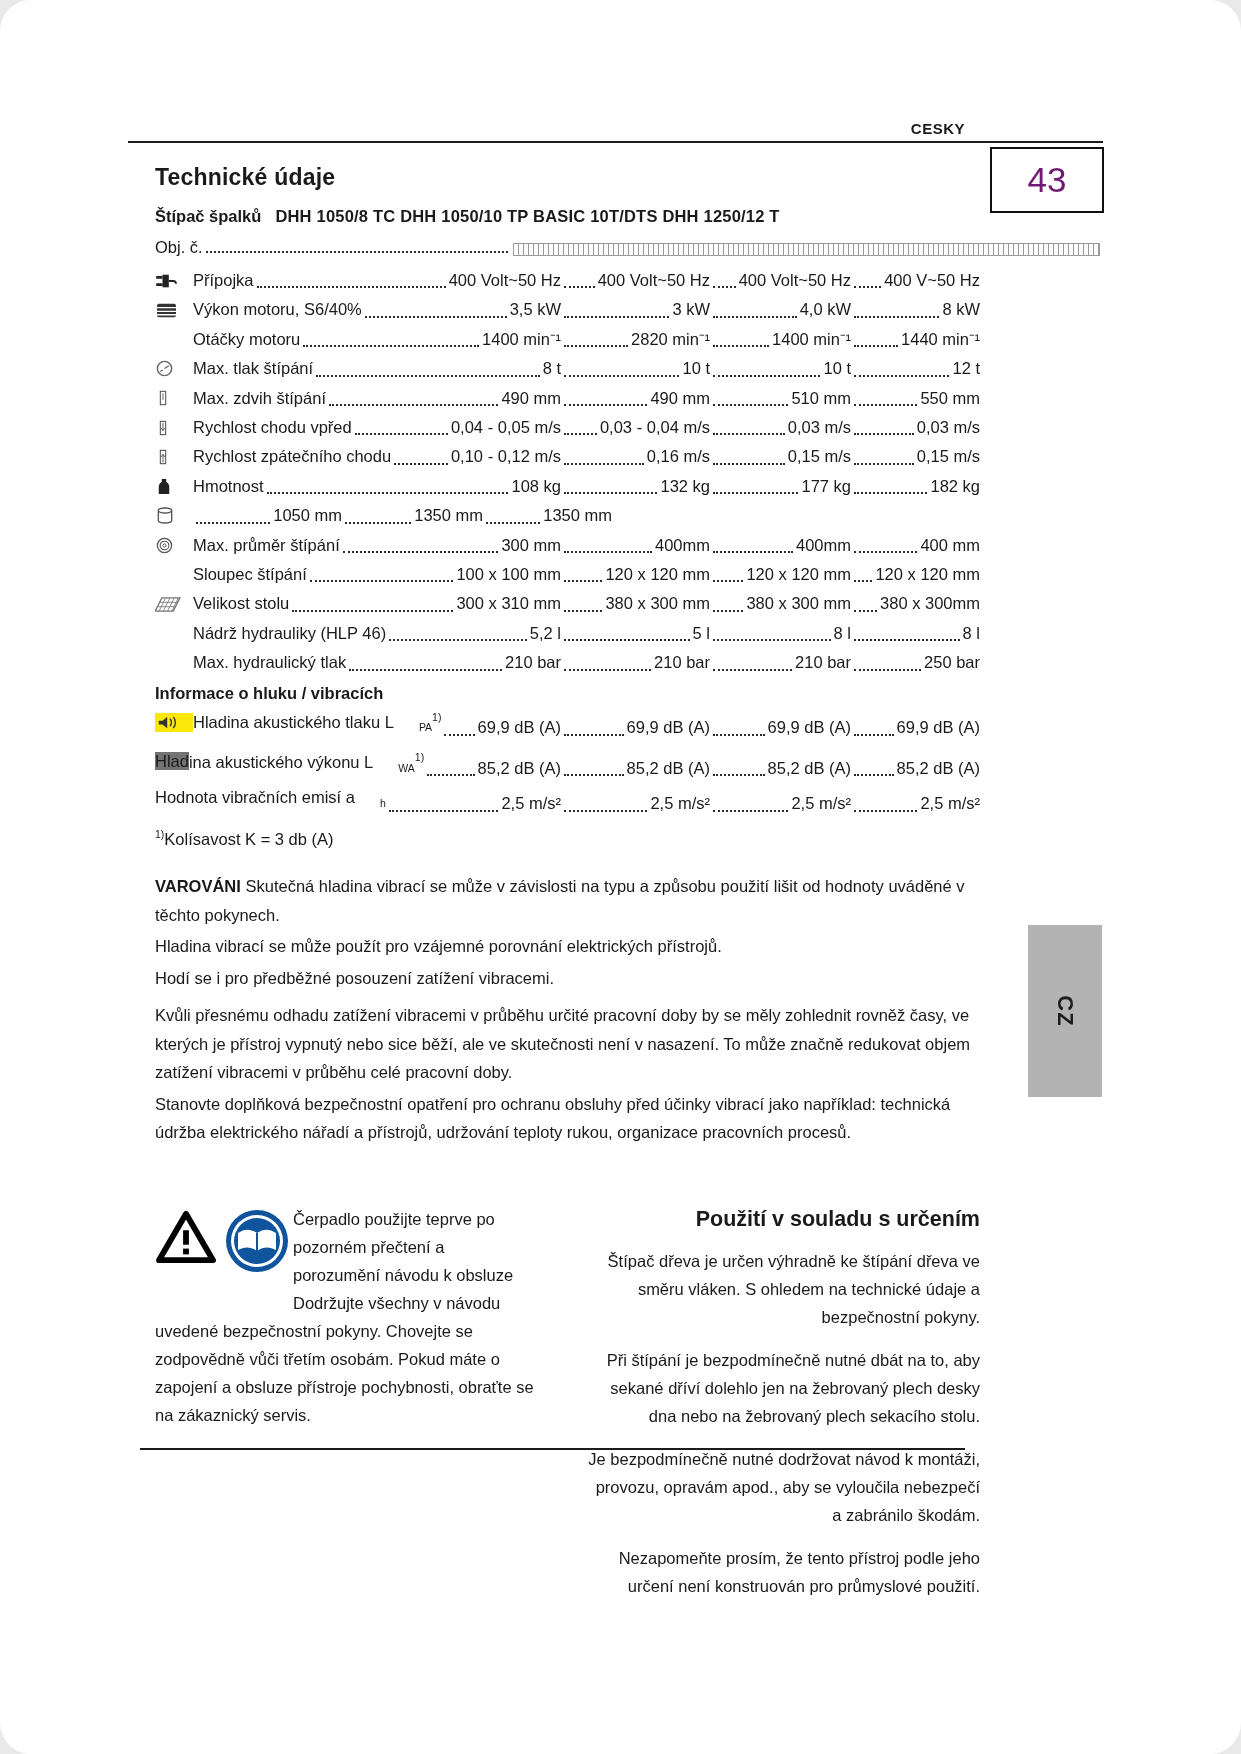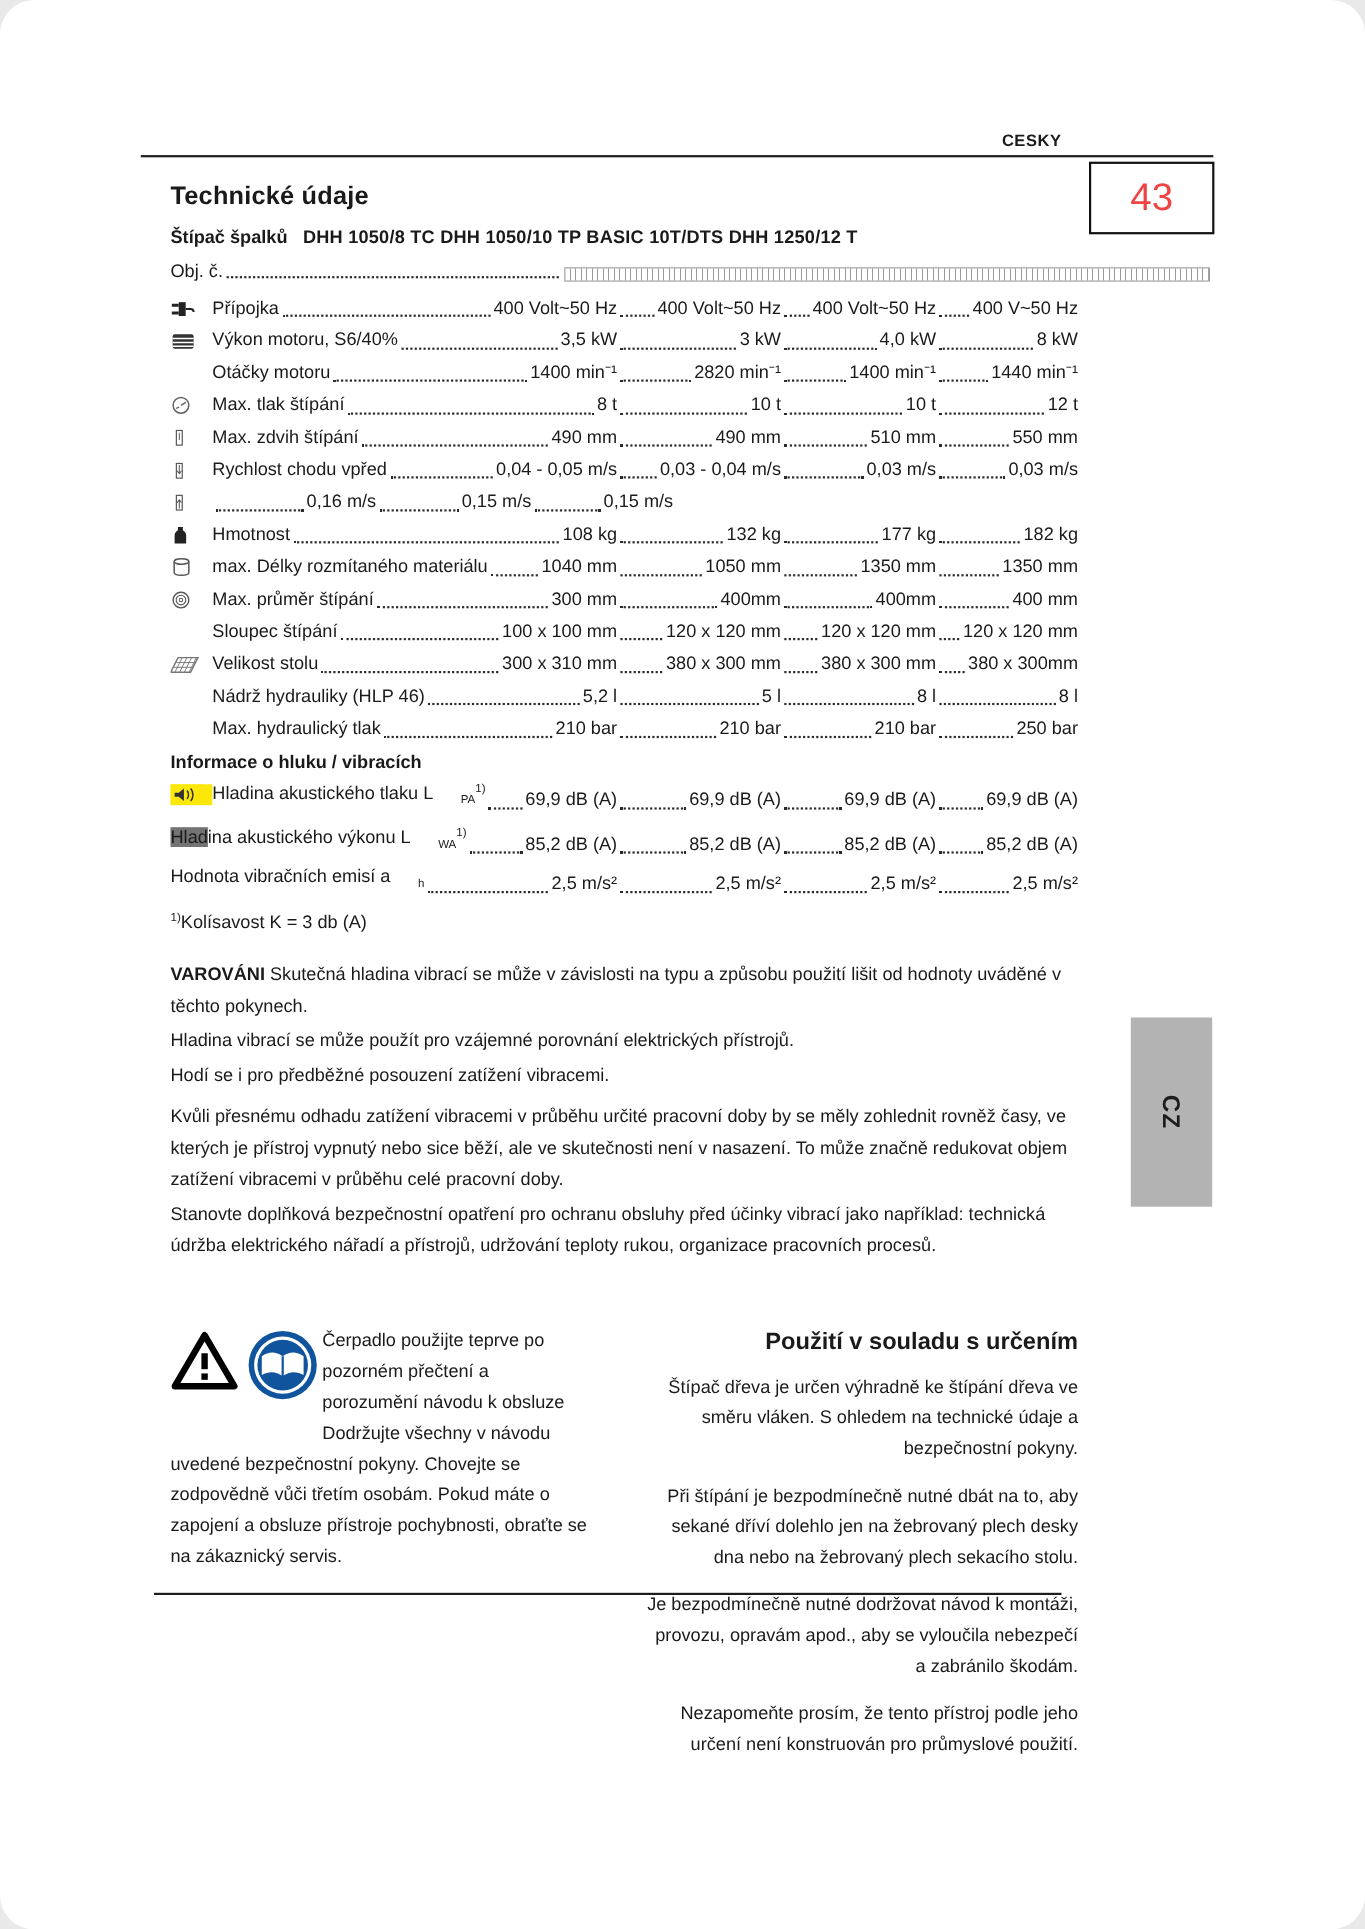--- a/index.html
+++ b/index.html
@@ -14,21 +14,21 @@
   }
   
   .cesky{
     position:absolute;top:120px;left:140px;width:825px;
     text-align:right;font-weight:bold;font-size:15px;letter-spacing:.5px;
   }
   .header-rule{position:absolute;top:141px;left:128px;width:975px;border-top:2.5px solid #1c1c1c;}
   .page-num-box{
     position:absolute;top:147px;left:990px;width:110px;height:62px;
     border:2px solid #111;display:flex;align-items:center;justify-content:center;
-    font-size:35px;color:#ef4444;
+    font-size:35px;color:#701a75;
   }
   .cz-tab{
     position:absolute;left:1028px;top:925px;width:74px;height:172px;
     background:#b3b3b3;display:flex;align-items:center;justify-content:center;
   }
   .cz-tab span{transform:rotate(90deg);font-weight:bold;font-size:22px;color:#1d1d1d;letter-spacing:1px;}
   .bottom-rule{position:absolute;top:1448px;left:140px;width:825px;border-top:2.5px solid #1c1c1c;}
 
   
   .content{position:absolute;left:155px;top:164px;width:825px;font-size:16.5px;}
@@ -254,20 +254,25 @@
             <span class="spec-val">0,03 m/s</span>
           </span>
         </div>
         <div class="spec-row">
           <span class="spec-icon">
             <svg viewBox="0 0 24 24" width="16" height="22">
               <rect x="8" y="2" width="8" height="20" fill="none" stroke="#555" stroke-width="1.6"></rect>
               <path d="M12 20V8m-3 4l3-4 3 4" fill="none" stroke="#555" stroke-width="1.4"></path>
             </svg>
           </span>
+          <span class="cellA">
+            <span class="labelgrp"><span>Rychlost zpátečního chodu</span></span>
+            <span class="leader"></span>
+            <span class="spec-val">0,10 - 0,12 m/s</span>
+          </span>
           <span class="cell c1">
             <span class="leader"></span>
             <span class="spec-val">0,16 m/s</span>
           </span>
           <span class="cell c2">
             <span class="leader"></span>
             <span class="spec-val">0,15 m/s</span>
           </span>
           <span class="cell c3">
             <span class="leader"></span>
@@ -297,25 +302,20 @@
             <span class="leader"></span>
             <span class="spec-val">182 kg</span>
           </span>
         </div>
         <div class="spec-row">
           <span class="spec-icon">
             <svg viewBox="0 0 24 24" width="20" height="21">
               <ellipse cx="12" cy="6" rx="8" ry="3" fill="none" stroke="#555" stroke-width="1.6"></ellipse>
               <path d="M4 6v12c0 1.7 3.6 3 8 3s8-1.3 8-3V6" fill="none" stroke="#555" stroke-width="1.6"></path>
             </svg>
-          </span>
-          <span class="cellA">
-            <span class="labelgrp"><span>max. Délky rozmítaného materiálu</span></span>
-            <span class="leader"></span>
-            <span class="spec-val">1040 mm</span>
           </span>
           <span class="cell c1">
             <span class="leader"></span>
             <span class="spec-val">1050 mm</span>
           </span>
           <span class="cell c2">
             <span class="leader"></span>
             <span class="spec-val">1350 mm</span>
           </span>
           <span class="cell c3">

